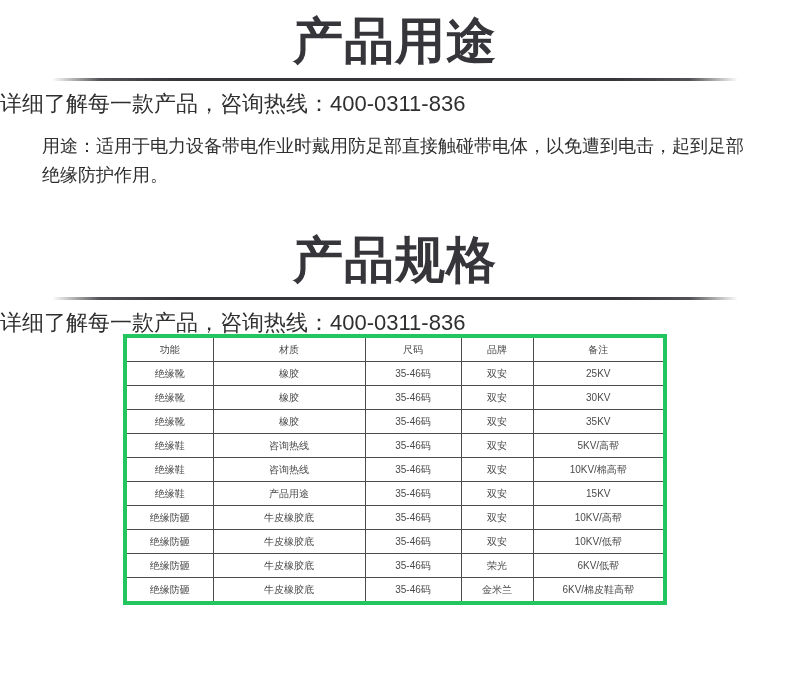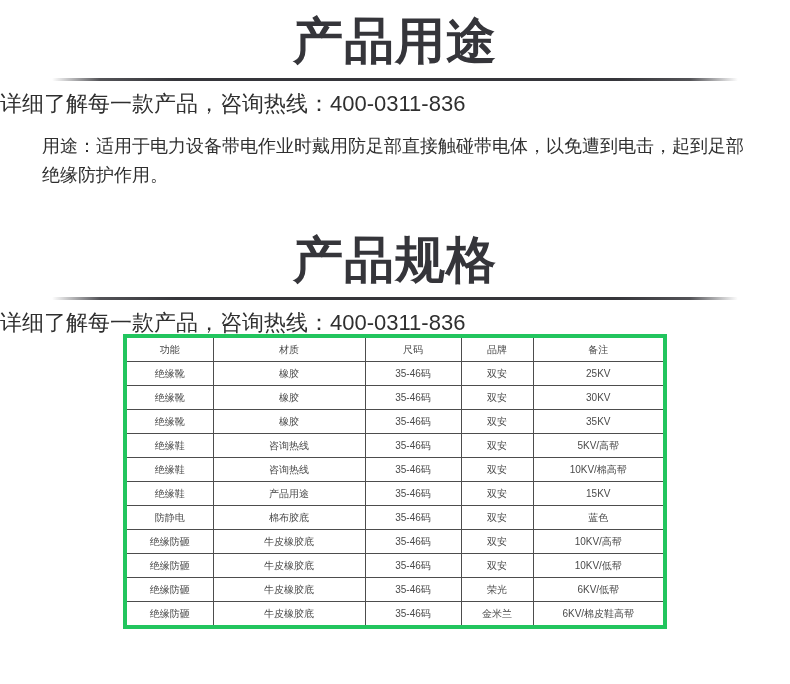--- a/index.html
+++ b/index.html
@@ -142,27 +142,20 @@
             <td>10KV/棉高帮</td>
           </tr>
           <tr>
             <td>绝缘鞋</td>
             <td>产品用途</td>
             <td>35-46码</td>
             <td>双安</td>
             <td>15KV</td>
           </tr>
           <tr>
-            <td>防静电</td>
-            <td>棉布胶底</td>
-            <td>35-46码</td>
-            <td>双安</td>
-            <td>蓝色</td>
-          </tr>
-          <tr>
             <td>绝缘防砸</td>
             <td>牛皮橡胶底</td>
             <td>35-46码</td>
             <td>双安</td>
             <td>10KV/高帮</td>
           </tr>
           <tr>
             <td>绝缘防砸</td>
             <td>牛皮橡胶底</td>
             <td>35-46码</td>

